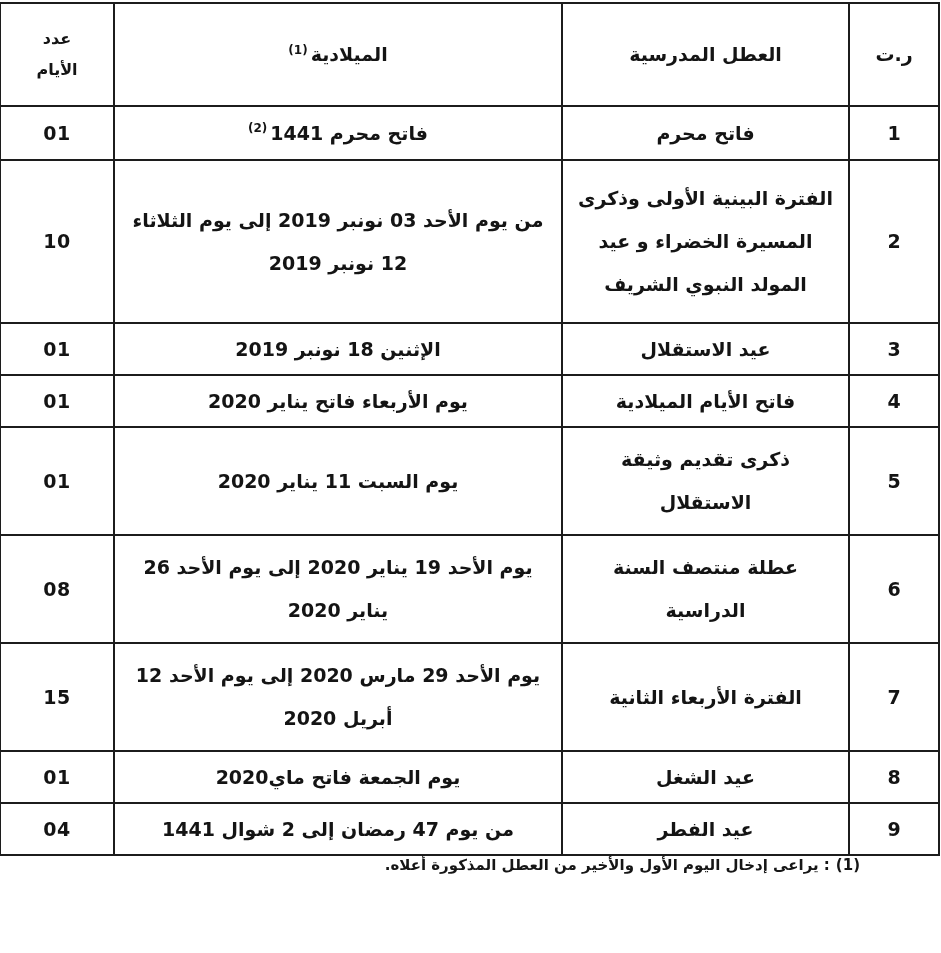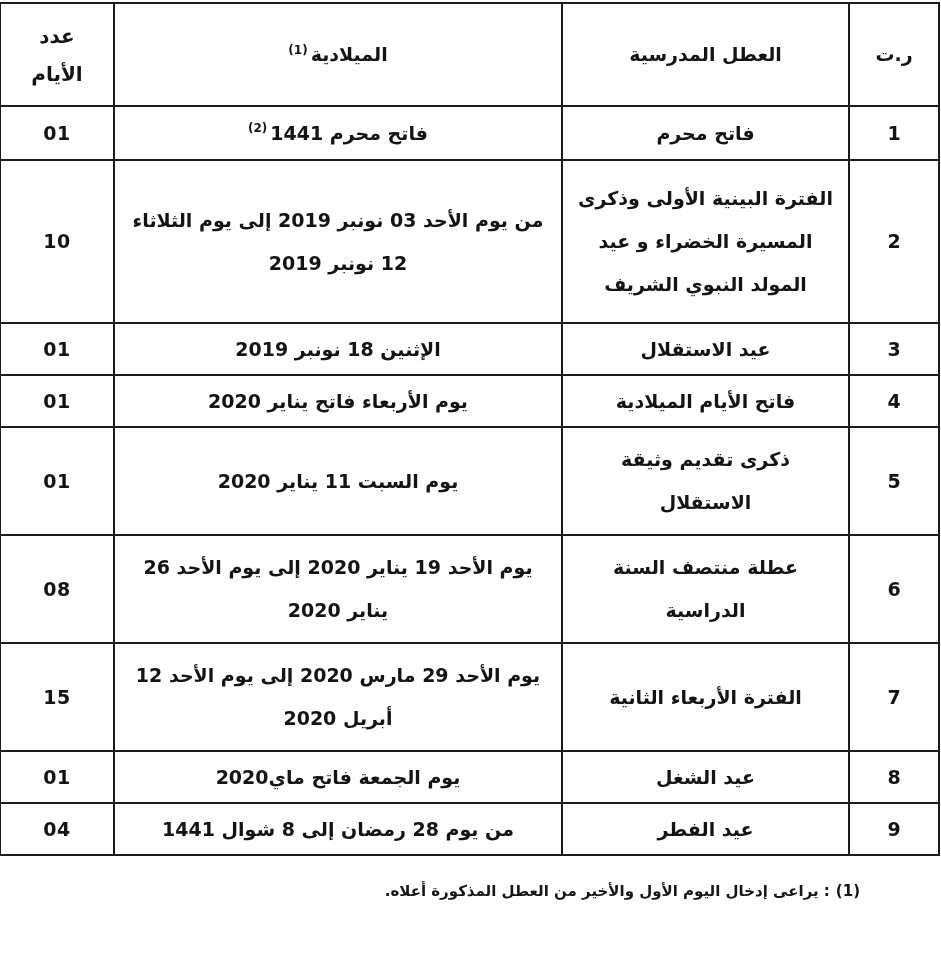--- a/index.html
+++ b/index.html
@@ -37,31 +37,30 @@
   col.c-dates  { width: 448px; }
   col.c-days   { width: 114px; }
 
   tr.h-head { height: 103px; }
   tr.h-54  { height: 54px; }
   tr.h-163 { height: 163px; }
   tr.h-52  { height: 52px; }
   tr.h-108 { height: 108px; }
 
   th { font-size: 20px; }
-  .days-head div { line-height: 1.9; font-size: 20px; }
+  .days-head div { line-height: 1.9; font-size: 16px; }
   sup.note {
     font-size: 12px;
     font-weight: bold;
     vertical-align: super;
     margin-right: 3px;
   }
   td.days-cell { font-size: 19px; letter-spacing: 0.5px; }
 
   .footnotes {
-    margin-top: 26px;
     padding-left: 78px; 
   }
   .footnotes { padding-left: 0; padding-right: 0; }
   .footnote {
     direction: rtl;
     text-align: right;
     padding-right: 80px;
     font-size: 15px;
     font-weight: bold;
     margin-bottom: 24px;
@@ -146,21 +145,21 @@
     <tr class="h-52">
       <td>8</td>
       <td>عيد الشغل</td>
       <td>يوم الجمعة فاتح ماي2020</td>
       <td class="days-cell">01</td>
     </tr>
 
     <tr class="h-52">
       <td>9</td>
       <td>عيد الفطر</td>
-      <td>من يوم 28 رمضان إلى 8 شوال 1441</td>
+      <td>من يوم 47 رمضان إلى 2 شوال 1441</td>
       <td class="days-cell">04</td>
     </tr>
   </tbody>
     </table>
 
   <div class="footnotes">
     <div class="footnote">
       <span class="fn-marker">(1)</span><span class="fn-text">: يراعى إدخال اليوم الأول والأخير من العطل المذكورة أعلاه.</span>
     </div>
   </div>

